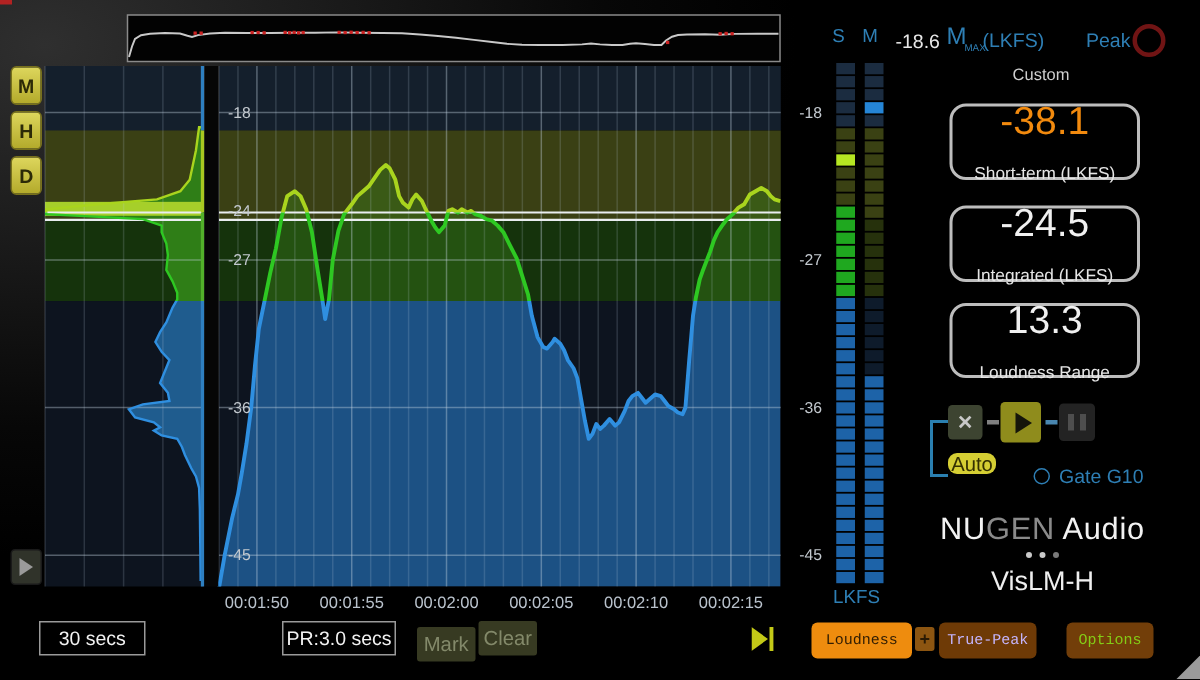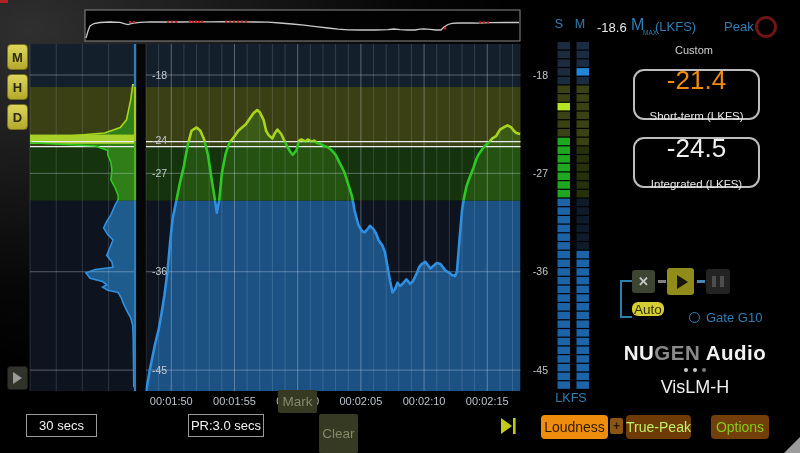--- a/index.html
+++ b/index.html
@@ -16,21 +16,21 @@
   .tri-r{width:0;height:0;border-left:9px solid #9a9a9a;border-top:6px solid transparent;border-bottom:6px solid transparent;}
   .blue{color:var(--blue-text);}
   .readbox{width:123px;border:2px solid #bdbdbd;border-radius:11px;background:rgba(0,0,0,.25);
            display:flex;flex-direction:column;align-items:center;justify-content:center;}
   .readval{font-size:26px;line-height:27px;color:var(--readout-value);}
   .readlab{font-size:11.5px;color:#e6e6e6;margin-top:16px;white-space:nowrap;}
   .tbtn{border-radius:3px;}
   .peakring{width:16px;height:16px;border:3px solid var(--peak-ring);border-radius:50%;box-sizing:content-box;}
   .bbox{border:1px solid #9a9a9a;color:#f2f2f2;font-size:13px;background:rgba(0,0,0,.3);box-sizing:border-box;}
   .dimbtn{background:#373a22;color:#83896a;font-size:13.5px;border-radius:2px;}
-  .tab{border-radius:4px;font-size:14px;}
+  .tab{border-radius:4px;font-size:10px;font-family:Liberation Mono, monospace;}
   .grip{width:16px;height:16px;background:#9b9b9b;clip-path:polygon(100% 0,100% 100%,0 100%);}
   .dot{width:4px;height:4px;border-radius:50%;background:#c9c9c9;}
 </style>
 </head>
 <body>
 
 <div id="app">
   <svg id="cv" width="800" height="453">
       <defs>
         <clipPath id="cLime">
@@ -249,67 +249,71 @@
   <div class="abs ov blue" style="left:572px;top:17px;width:16px;font-size:12.5px;text-align:center">M</div>
   <div class="abs ov" style="left:597px;top:20px;font-size:13px;color:#e8e8e8">-18.6</div>
   <div class="abs ov blue" style="left:631px;top:16px;font-size:16px">M</div>
   <div class="abs ov blue" style="left:643px;top:29px;font-size:6.5px">MAX</div>
   <div class="abs ov blue" style="left:655px;top:19px;font-size:13px">(LKFS)</div>
   <div class="abs ov blue" style="left:724px;top:19px;font-size:13px">Peak</div>
   <div class="abs ov peakring" style="left:755px;top:16px"></div>
   <div class="abs ov ctr" style="left:634px;top:44px;width:120px;font-size:11px;color:#cfcfcf">Custom</div>
 
   <div class="abs ov readbox" style="left:633px;top:69px;height:47px">
-    <div class="readval" style="color:var(--short-term-value)">-21.4</div>
+    <div class="readval" style="color:var(--short-term-value)">-38.1</div>
     <div class="readlab">Short-term (LKFS)</div>
   </div>
   <div class="abs ov readbox" style="left:633px;top:137px;height:47px">
     <div class="readval">-24.5</div>
     <div class="readlab">Integrated (LKFS)</div>
+  </div>
+  <div class="abs ov readbox" style="left:633px;top:202px;height:46px">
+    <div class="readval">13.3</div>
+    <div class="readlab">Loudness Range</div>
   </div>
 
   <div class="abs ov" style="left:620px;top:280px;width:2px;height:38px;background:#2a7fb0"></div>
   <div class="abs ov" style="left:620px;top:280px;width:12px;height:2px;background:#2a7fb0"></div>
   <div class="abs ov" style="left:620px;top:316px;width:12px;height:2px;background:#2a7fb0"></div>
   <div class="abs ov ctr tbtn" style="left:632px;top:270px;width:23px;height:23px;background:#3d4431;color:#c8c8c8;font-size:13px;font-weight:bold">✕</div>
   <div class="abs ov" style="left:658px;top:280px;width:8px;height:2.5px;background:#808080"></div>
   <div class="abs ov ctr tbtn" style="left:667px;top:268px;width:27px;height:27px;background:#8f8c1c">
     <span style="width:0;height:0;border-left:11px solid #15150a;border-top:7px solid transparent;border-bottom:7px solid transparent;margin-left:3px"></span>
   </div>
   <div class="abs ov" style="left:697px;top:280px;width:8px;height:2.5px;background:#4a87b0"></div>
   <div class="abs ov ctr tbtn" style="left:706px;top:269px;width:24px;height:25px;background:#232323;gap:4px">
     <span style="width:4px;height:11px;background:#4e4e4e"></span>
     <span style="width:4px;height:11px;background:#4e4e4e"></span>
   </div>
   <div class="abs ov ctr" style="left:632px;top:302px;width:32px;height:14px;background:#d5ce33;border-radius:6px;color:#343000;font-size:13.5px">Auto</div>
   <div class="abs ov" style="left:689px;top:312px;width:11px;height:11px;border:1.5px solid #2e7fb5;border-radius:50%;box-sizing:border-box"></div>
   <div class="abs ov blue" style="left:706px;top:310px;font-size:13px">Gate G10</div>
 
-  <div class="abs ov ctr" style="left:620px;top:341px;width:150px;font-size:20.5px;font-weight:bold;letter-spacing:.5px">
+  <div class="abs ov ctr" style="left:620px;top:341px;width:150px;font-size:20.5px;font-weight:normal;letter-spacing:.5px">
     <span style="color:#f2f2f2">NU</span>
       <span style="color:#8a8a8a">GEN</span>
       <span style="color:#f2f2f2;white-space:pre"> Audio</span>
   </div>
   <div class="abs ov ctr" style="left:620px;top:368px;width:150px;gap:5px">
     <span class="dot"></span>
     <span class="dot"></span>
     <span class="dot" style="background:#7a7a7a"></span>
   </div>
   <div class="abs ov ctr" style="left:620px;top:377px;width:150px;font-size:18px;color:#efefef">VisLM-H</div>
 
   <div class="abs ov ctr blue" style="left:547px;top:391px;width:48px;font-size:12.5px">LKFS</div>
 
   <div class="abs ov ctr bbox" style="left:26px;top:414px;width:71px;height:23px">30 secs</div>
   <div class="abs ov ctr bbox" style="left:188px;top:414px;width:76px;height:23px">PR:3.0 secs</div>
-  <div class="abs ov ctr dimbtn" style="left:278px;top:390px;width:39px;height:23px">Mark</div>
-  <div class="abs ov ctr dimbtn" style="left:319px;top:414px;width:39px;height:39px">Clear</div>
+  <div class="abs ov ctr dimbtn" style="left:278px;top:418px;width:39px;height:23px">Mark</div>
+  <div class="abs ov ctr dimbtn" style="left:319px;top:414px;width:39px;height:23px">Clear</div>
   <div class="abs ov" style="left:501px;top:417px">
     <svg width="17" height="18">
       <polygon points="0,1 11,9 0,17" fill="#c3c917"></polygon>
       <rect x="12" y="1" width="2.6" height="16" fill="#c3c917"></rect>
     </svg>
   </div>
   <div class="abs ov ctr tab" style="left:541px;top:415px;width:67px;height:24px;background:#ee8c0e;color:#2f1c03;font-weight:500">Loudness</div>
   <div class="abs ov ctr" style="left:610px;top:418px;width:13px;height:16px;background:#8c5511;border-radius:2px;color:#2a1a04;font-size:12px;font-weight:bold">+</div>
-  <div class="abs ov ctr tab" style="left:626px;top:415px;width:65px;height:24px;background:#6e3a06;color:#bef264">True-Peak</div>
+  <div class="abs ov ctr tab" style="left:626px;top:415px;width:65px;height:24px;background:#6e3a06;color:#c4b5fd">True-Peak</div>
   <div class="abs ov ctr tab" style="left:711px;top:415px;width:58px;height:24px;background:#723e09;color:#84cc16">Options</div>
   <div class="abs ov grip" style="left:784px;top:437px"></div>
 </div>
 
 </body></html>

